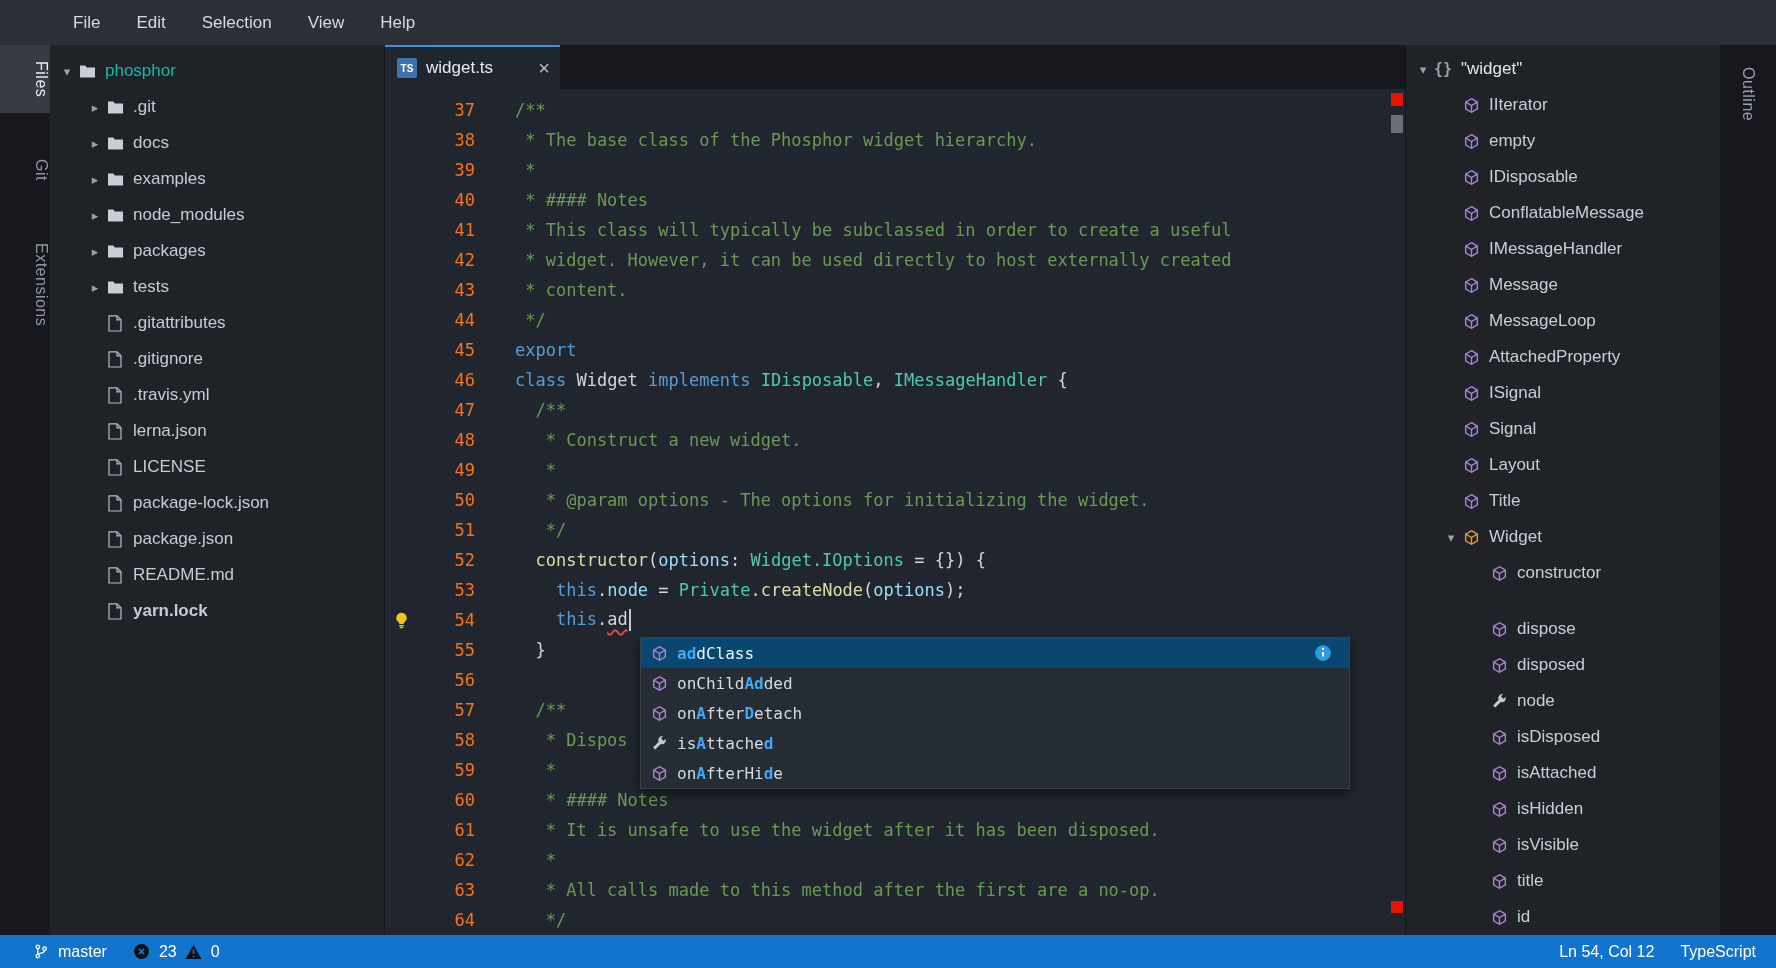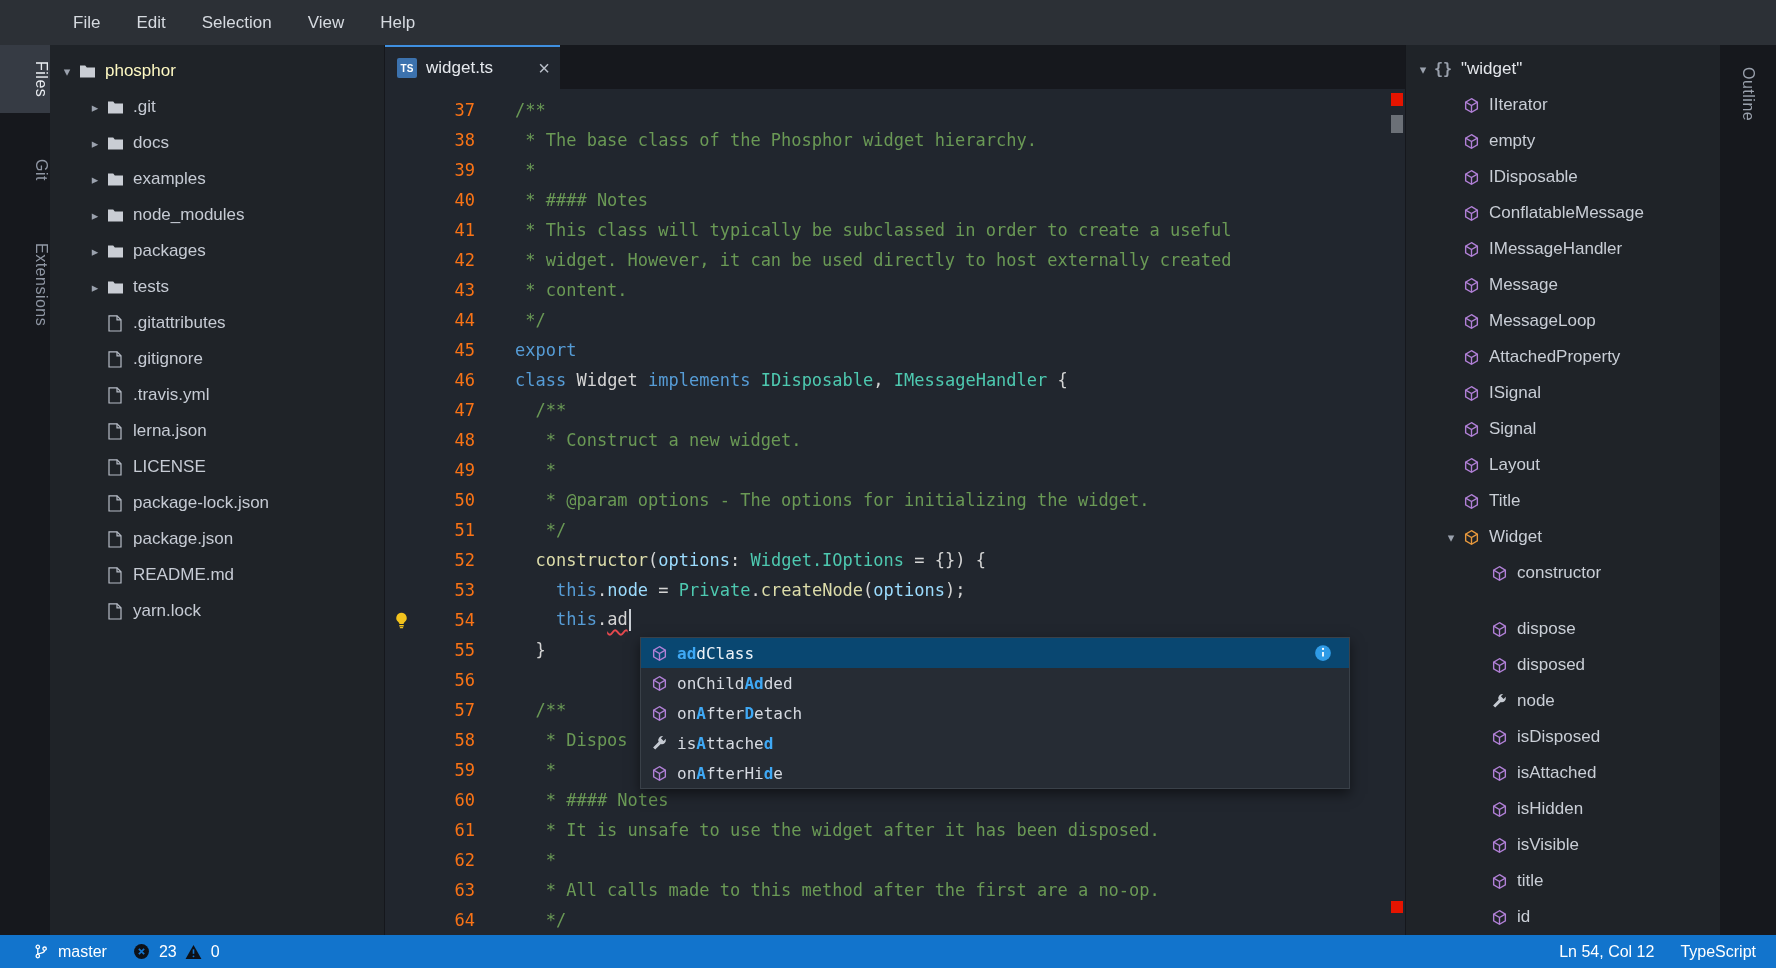--- a/index.html
+++ b/index.html
@@ -13,21 +13,21 @@
   .main{flex:1;display:flex;min-height:0}
 
   
   .activitybar{width:50px;flex:0 0 50px;background:#16181d;display:flex;flex-direction:column}
   .act-item{writing-mode:vertical-rl;color:#8f96a3;font-size:16px;padding:16px 0;width:50px;text-align:center;margin-bottom:30px;letter-spacing:.5px}
   .act-item.active{background:#363b44;color:#e9ecf1}
 
   
   .explorer{width:335px;flex:0 0 335px;background:#1f2328;border-right:1px solid #15171c;padding-top:8px;overflow:hidden}
   .exp-row{height:36px;display:flex;align-items:center;color:#c6cbd4;font-size:17px;white-space:nowrap}
-  .exp-row.root .lbl{color:#fef9c3}
+  .exp-row.root .lbl{color:#14b8a6}
   .tw{width:18px;flex:0 0 18px;color:#9aa1ad;font-size:13px;text-align:center}
   .ic{width:22px;flex:0 0 22px;display:inline-flex;align-items:center;justify-content:center;margin-right:7px}
   .braces-txt{color:#9aa1ad;font-weight:700;font-size:15px;font-family:"DejaVu Sans Mono",monospace}
 
   
   .editor{flex:1;min-width:0;background:#21262e;display:flex;flex-direction:column;position:relative}
   .tabbar{height:44px;flex:0 0 44px;background:#16181d;display:flex}
   .tab{width:175px;background:#21262e;border-top:2px solid #3f8fe0;display:flex;align-items:center;padding:0 10px 0 12px;gap:9px}
   .ts-badge{width:20px;height:20px;flex:0 0 20px;border-radius:2px;background:#3c72ae;color:#fff;font-size:10px;font-weight:bold;display:flex;align-items:center;justify-content:center}
   .tab-label{color:#e6e9ee;font-size:17px;flex:1}
@@ -224,21 +224,21 @@
         <div class="exp-row" style="padding-left: 36px;">
           <span class="tw"></span>
           <span class="ic">
             <svg width="14" height="17" viewBox="0 0 14 17">
               <path fill="none" stroke="#b6bcc6" stroke-width="1.2" d="M1 .8h8l4 4V16H1z"></path>
               <path fill="none" stroke="#b6bcc6" stroke-width="1.2" d="M9 .8v4h4"></path>
             </svg>
           </span>
           <span class="lbl">README.md</span>
         </div>
-        <div class="exp-row" style="padding-left: 36px;">
+        <div class="exp-row" style="padding-left: 36px; font-weight: bold;">
           <span class="tw"></span>
           <span class="ic">
             <svg width="14" height="17" viewBox="0 0 14 17">
               <path fill="none" stroke="#b6bcc6" stroke-width="1.2" d="M1 .8h8l4 4V16H1z"></path>
               <path fill="none" stroke="#b6bcc6" stroke-width="1.2" d="M9 .8v4h4"></path>
             </svg>
           </span>
           <span class="lbl">yarn.lock</span>
         </div>
       </div>

